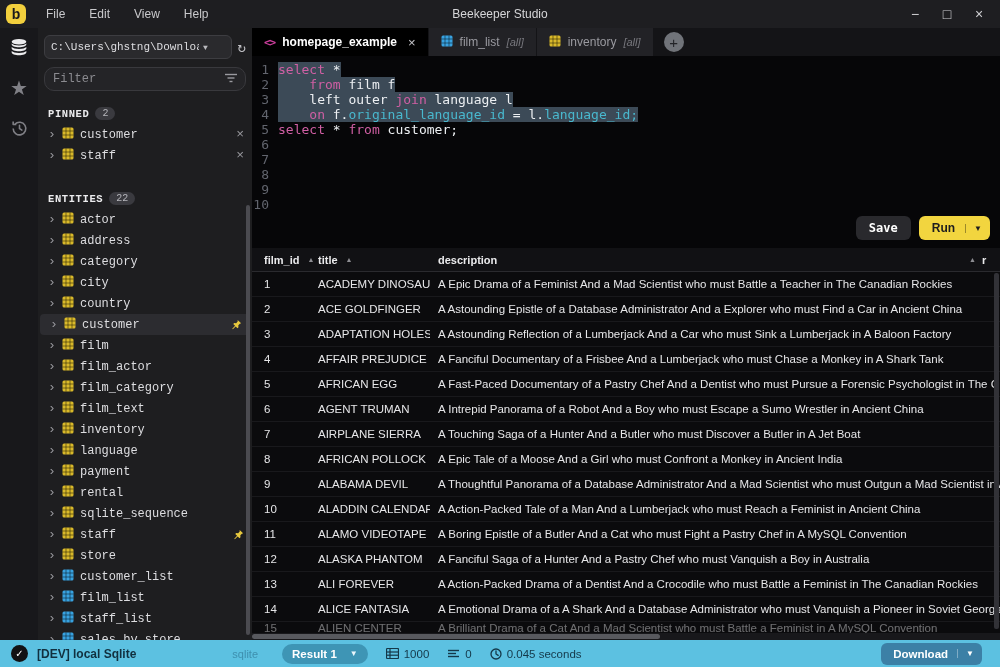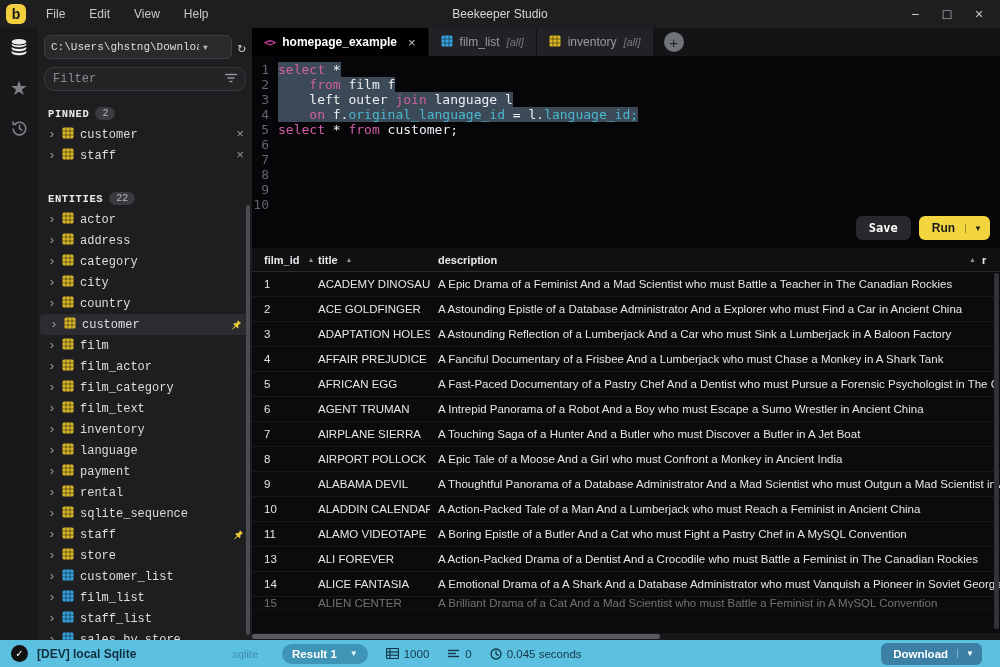--- a/index.html
+++ b/index.html
@@ -603,37 +603,42 @@
           <span class="rc-title">AGENT TRUMAN</span>
           <span class="rc-desc">A Intrepid Panorama of a Robot And a Boy who must Escape a Sumo Wrestler in Ancient China</span>
         </div>
         <div class="rrow">
           <span class="rc-id">7</span>
           <span class="rc-title">AIRPLANE SIERRA</span>
           <span class="rc-desc">A Touching Saga of a Hunter And a Butler who must Discover a Butler in A Jet Boat</span>
         </div>
         <div class="rrow">
           <span class="rc-id">8</span>
-          <span class="rc-title">AIRPORT POLLOCK</span>
+          <span class="rc-title">AFRICAN POLLOCK</span>
           <span class="rc-desc">A Epic Tale of a Moose And a Girl who must Confront a Monkey in Ancient India</span>
         </div>
         <div class="rrow">
           <span class="rc-id">9</span>
           <span class="rc-title">ALABAMA DEVIL</span>
           <span class="rc-desc">A Thoughtful Panorama of a Database Administrator And a Mad Scientist who must Outgun a Mad Scientist in A Jet Boat</span>
         </div>
         <div class="rrow">
           <span class="rc-id">10</span>
           <span class="rc-title">ALADDIN CALENDAR</span>
           <span class="rc-desc">A Action-Packed Tale of a Man And a Lumberjack who must Reach a Feminist in Ancient China</span>
         </div>
         <div class="rrow">
           <span class="rc-id">11</span>
           <span class="rc-title">ALAMO VIDEOTAPE</span>
           <span class="rc-desc">A Boring Epistle of a Butler And a Cat who must Fight a Pastry Chef in A MySQL Convention</span>
+        </div>
+        <div class="rrow">
+          <span class="rc-id">12</span>
+          <span class="rc-title">ALASKA PHANTOM</span>
+          <span class="rc-desc">A Fanciful Saga of a Hunter And a Pastry Chef who must Vanquish a Boy in Australia</span>
         </div>
         <div class="rrow">
           <span class="rc-id">13</span>
           <span class="rc-title">ALI FOREVER</span>
           <span class="rc-desc">A Action-Packed Drama of a Dentist And a Crocodile who must Battle a Feminist in The Canadian Rockies</span>
         </div>
         <div class="rrow">
           <span class="rc-id">14</span>
           <span class="rc-title">ALICE FANTASIA</span>
           <span class="rc-desc">A Emotional Drama of a A Shark And a Database Administrator who must Vanquish a Pioneer in Soviet Georgia</span>

